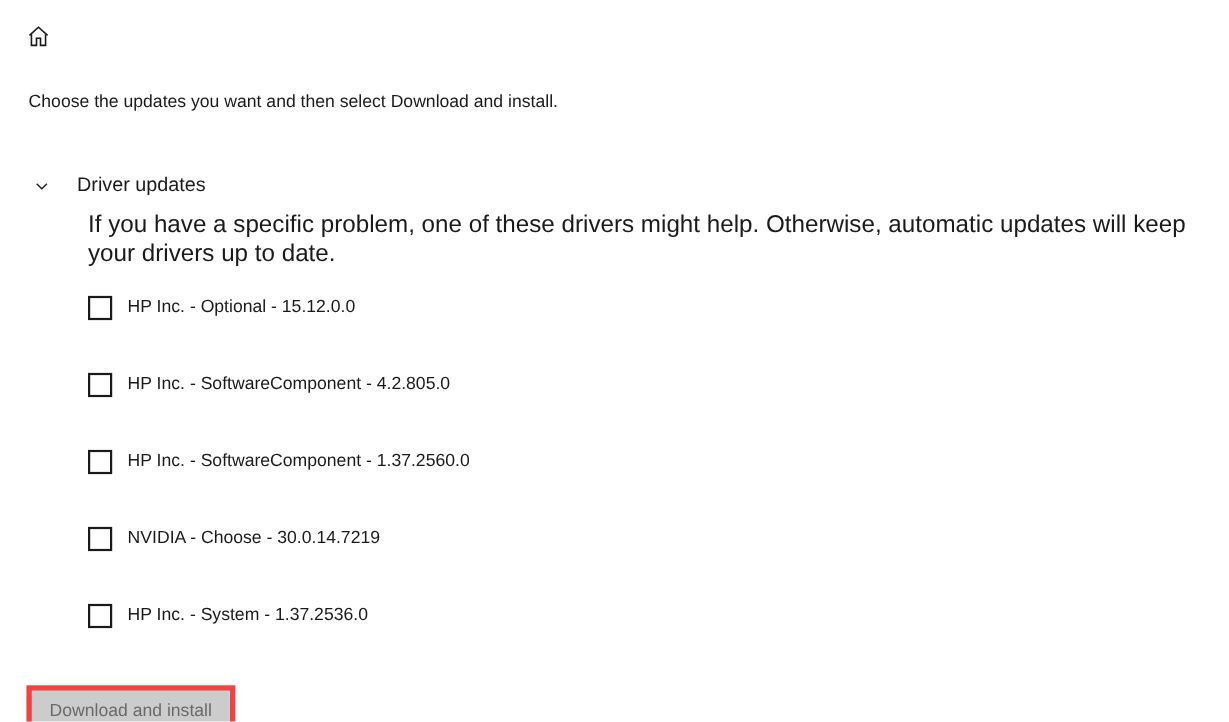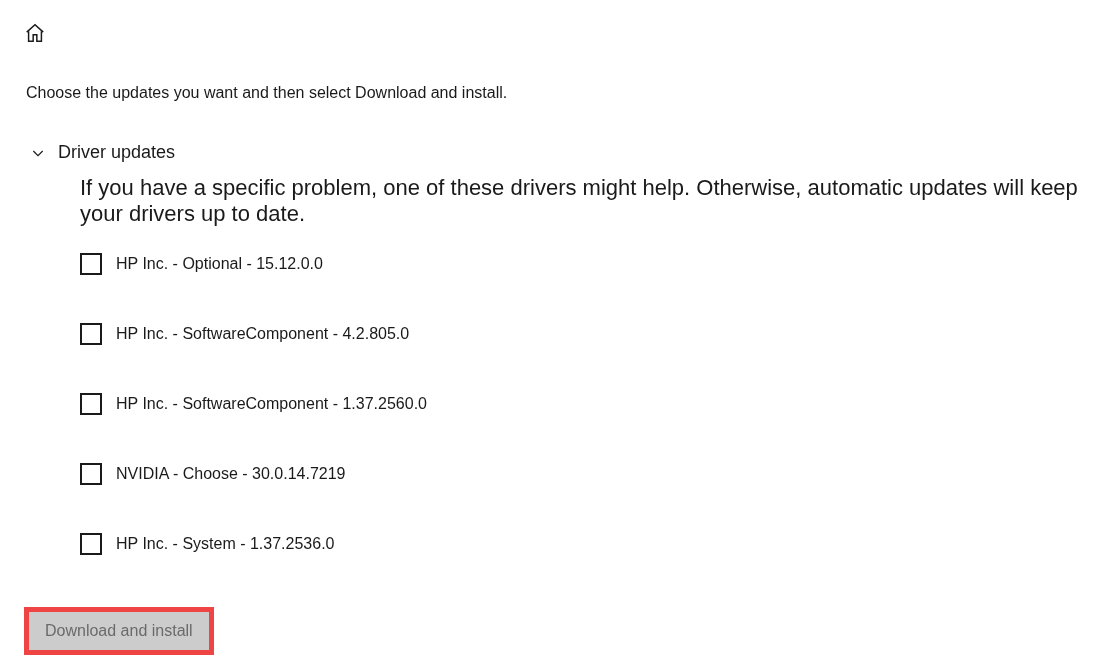--- a/index.html
+++ b/index.html
@@ -31,30 +31,30 @@
     }
     .page-title {
       font-size: 30px;
       font-weight: 400;
       color: #1a1a1a;
       letter-spacing: 0.2px;
     }
     .subtitle {
       font-size: 16px;
       color: #1a1a1a;
-      margin-bottom: 40px;
+      margin-bottom: 56px;
       padding-left: 2px;
     }
     .section {
       padding-left: 6px;
     }
     .section-header {
       display: flex;
       align-items: center;
-      gap: 12px;
+      gap: 24px;
       margin-bottom: 12px;
       cursor: pointer;
     }
     .chevron {
       display: flex;
       align-items: center;
     }
     .chevron svg {
       width: 16px;
       height: 16px;

